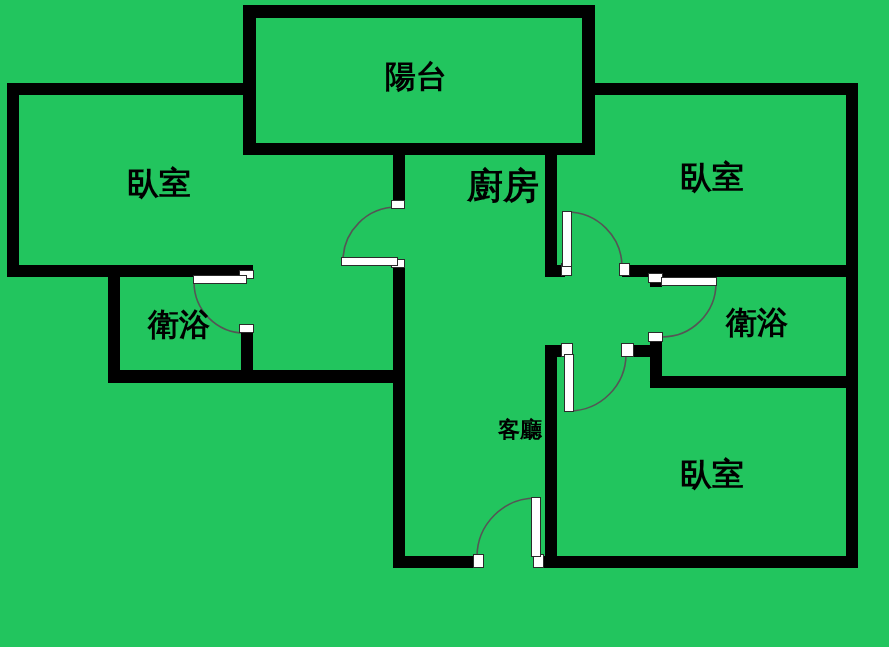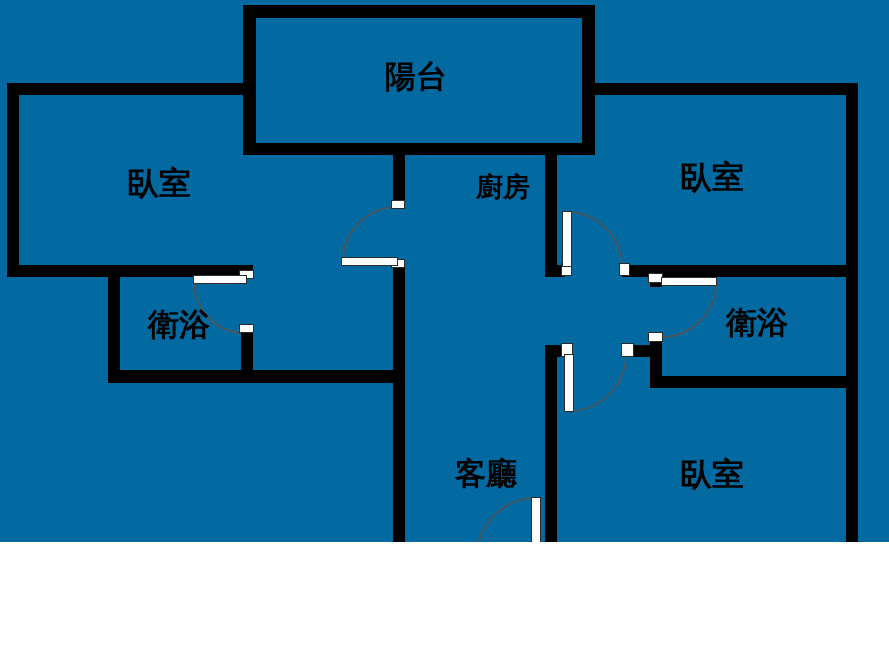--- a/index.html
+++ b/index.html
@@ -4,22 +4,22 @@
 <style>
   html, body {
     margin: 0;
     padding: 0;
     background: #ffffff;
     font-family: "DejaVu Sans", "Liberation Sans", sans-serif;
   }
   .plan {
     position: relative;
     width: 889px;
-    height: 542px;
-    background: #0369a1;
+    height: 647px;
+    background: #22c55e;
     overflow: hidden;
   }
   .wall {
     position: absolute;
     background: #000000;
   }
   .jamb {
     position: absolute;
     background: #ffffff;
     border: 1px solid #2b2b2b;
@@ -121,21 +121,21 @@
 
   <div class="leaf" style="left:341px; top:257px; width:57px; height:9px;"></div>
   <div class="leaf" style="left:562px; top:211px; width:10px; height:56px;"></div>
   <div class="leaf" style="left:661px; top:277px; width:56px; height:9px;"></div>
   <div class="leaf" style="left:193px; top:275px; width:54px; height:9px;"></div>
   <div class="leaf" style="left:564px; top:354px; width:10px; height:58px;"></div>
   <div class="leaf" style="left:531px; top:497px; width:10px; height:60px;"></div>
 
   <div class="room-label" style="left:416px; top:76px;  font-size:31px;">陽台</div>
   <div class="room-label" style="left:159px; top:183px; font-size:32px;">臥室</div>
-  <div class="room-label" style="left:503px; top:186px; font-size:27px;">廚房</div>
+  <div class="room-label" style="left:503px; top:186px; font-size:36px;">廚房</div>
   <div class="room-label" style="left:712px; top:177px; font-size:32px;">臥室</div>
   <div class="room-label" style="left:179px; top:324px; font-size:31px;">衛浴</div>
   <div class="room-label" style="left:757px; top:322px; font-size:31px;">衛浴</div>
-  <div class="room-label" style="left:486px; top:430px; font-size:31px;margin-top:43px;">客廳</div>
+  <div class="room-label" style="left:520px; top:430px; font-size:22px;">客廳</div>
   <div class="room-label" style="left:712px; top:474px; font-size:32px;">臥室</div>
 
 
 </div>
 
 </body></html>

